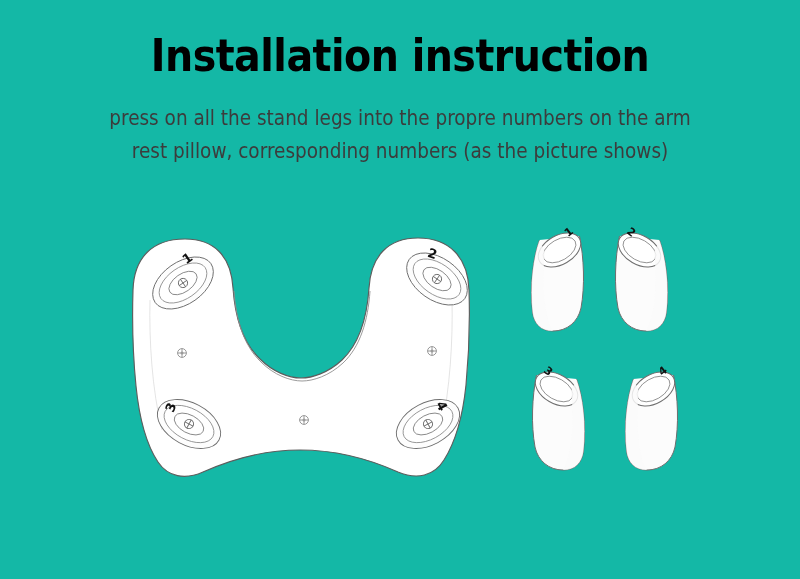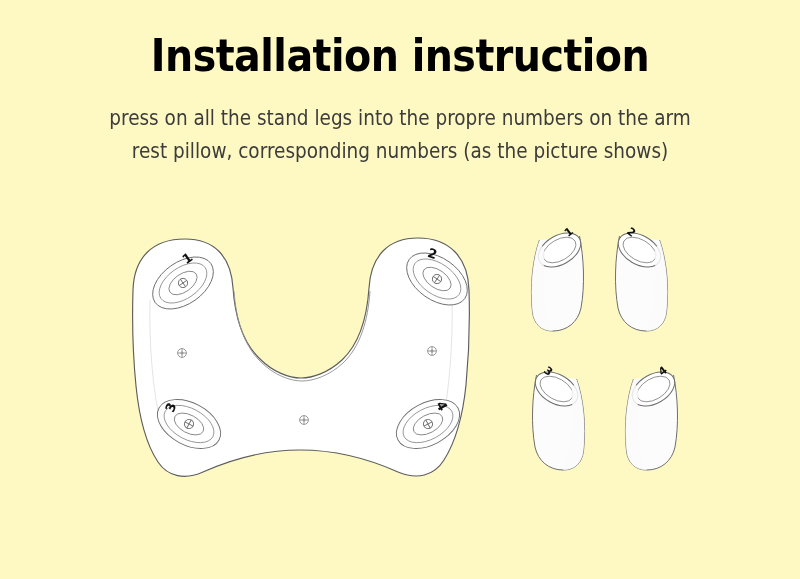--- a/index.html
+++ b/index.html
@@ -11,21 +11,21 @@
     width: 800px;
     height: 579px;
     overflow: hidden;
     font-family: "DejaVu Sans", sans-serif;
     color: #000000;
   }
   #page {
     position: relative;
     width: 800px;
     height: 579px;
-    background: #fef9c3;
+    background: #14b8a6;
   }
   #title {
     position: absolute;
     left: 0;
     top: 28px;
     width: 800px;
     text-align: center;
     font-family: "DejaVu Sans", sans-serif;
     font-weight: bold;
     font-size: 45px;

